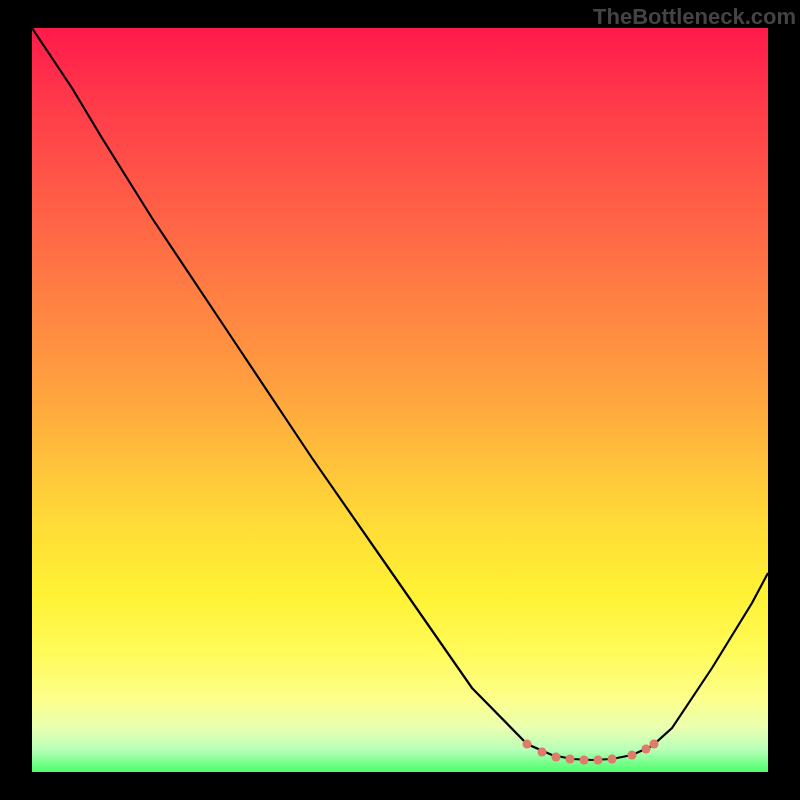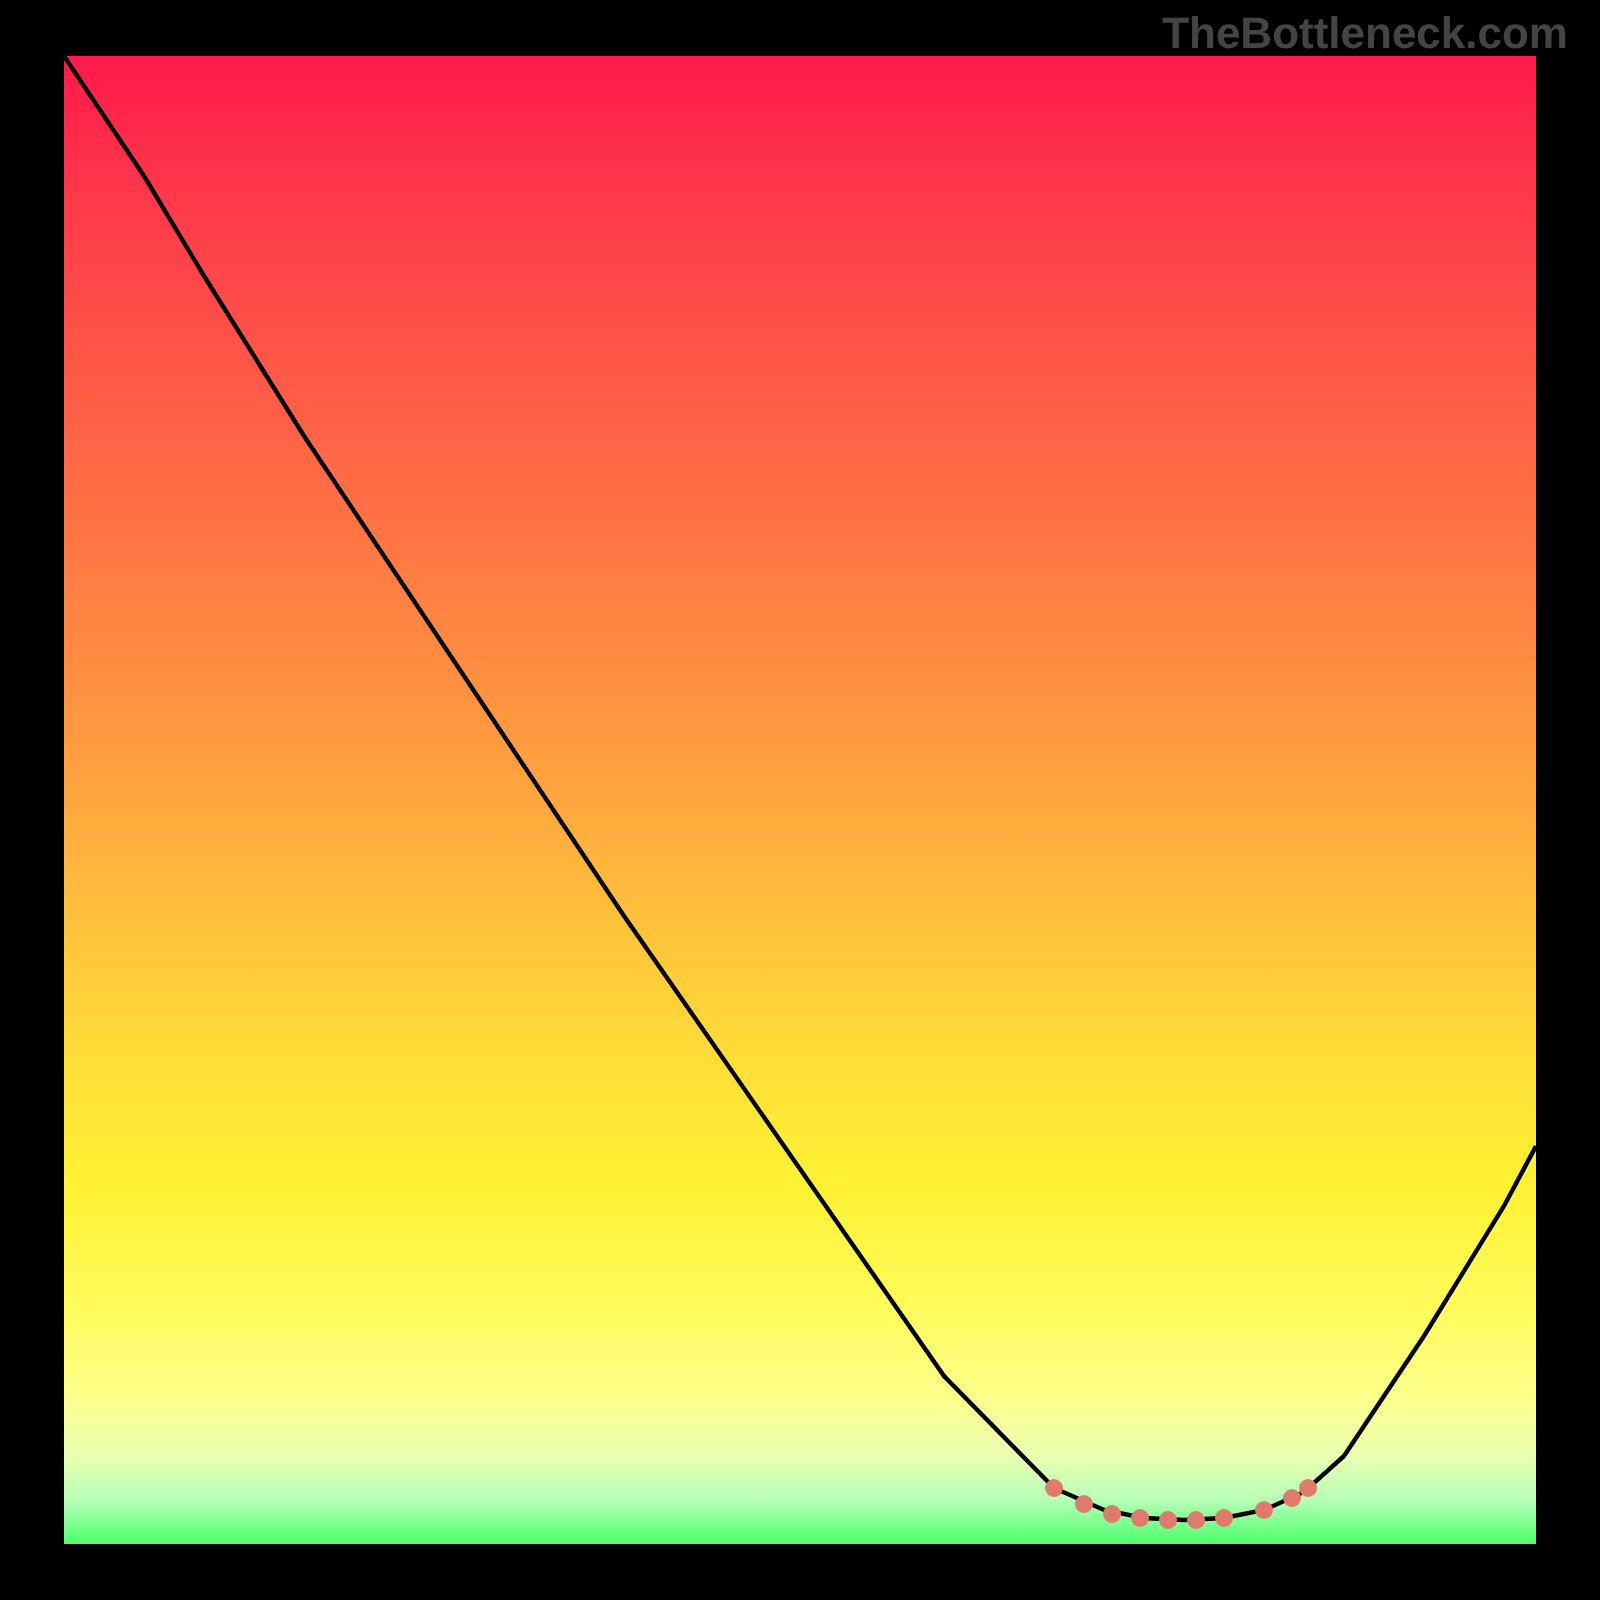--- a/index.html
+++ b/index.html
@@ -6,21 +6,21 @@
   body {
     width: 800px;
     height: 800px;
     background: #000;
     position: relative;
     font-family: Arial, sans-serif;
   }
   .watermark {
     position: absolute;
     top: 4px;
-    right: 16px;
+    right: 4px;
     color: #444;
     font-size: 22px;
     font-weight: bold;
     z-index: 10;
   }
   .plot-area {
     position: absolute;
     left: 32px;
     top: 28px;
     width: 736px;

